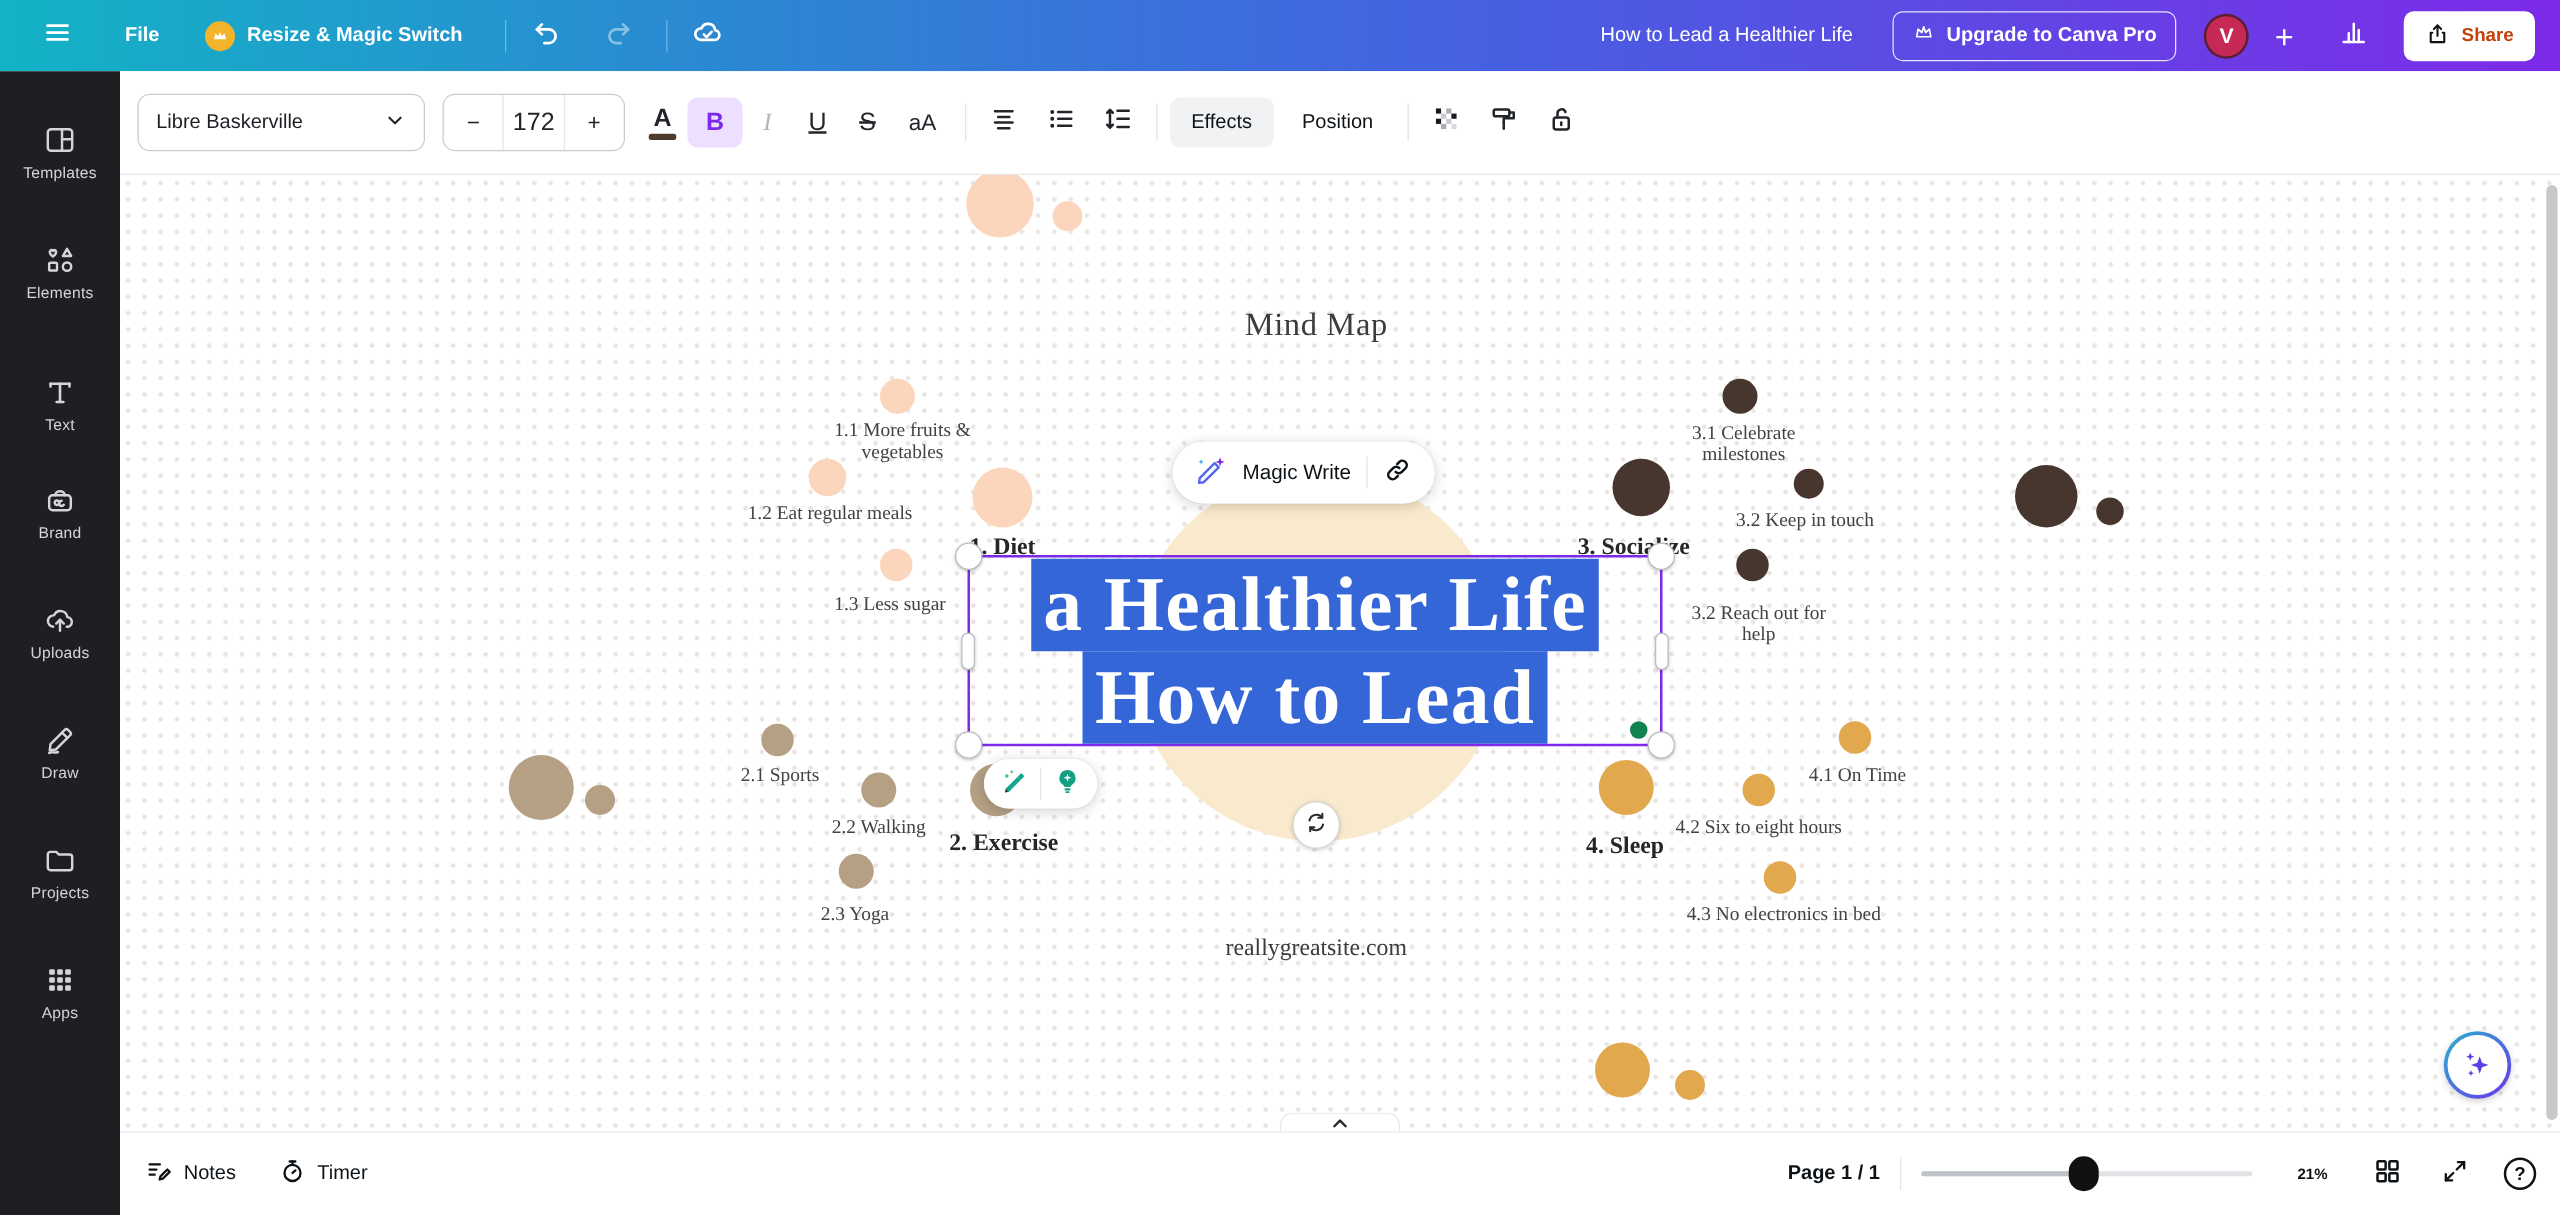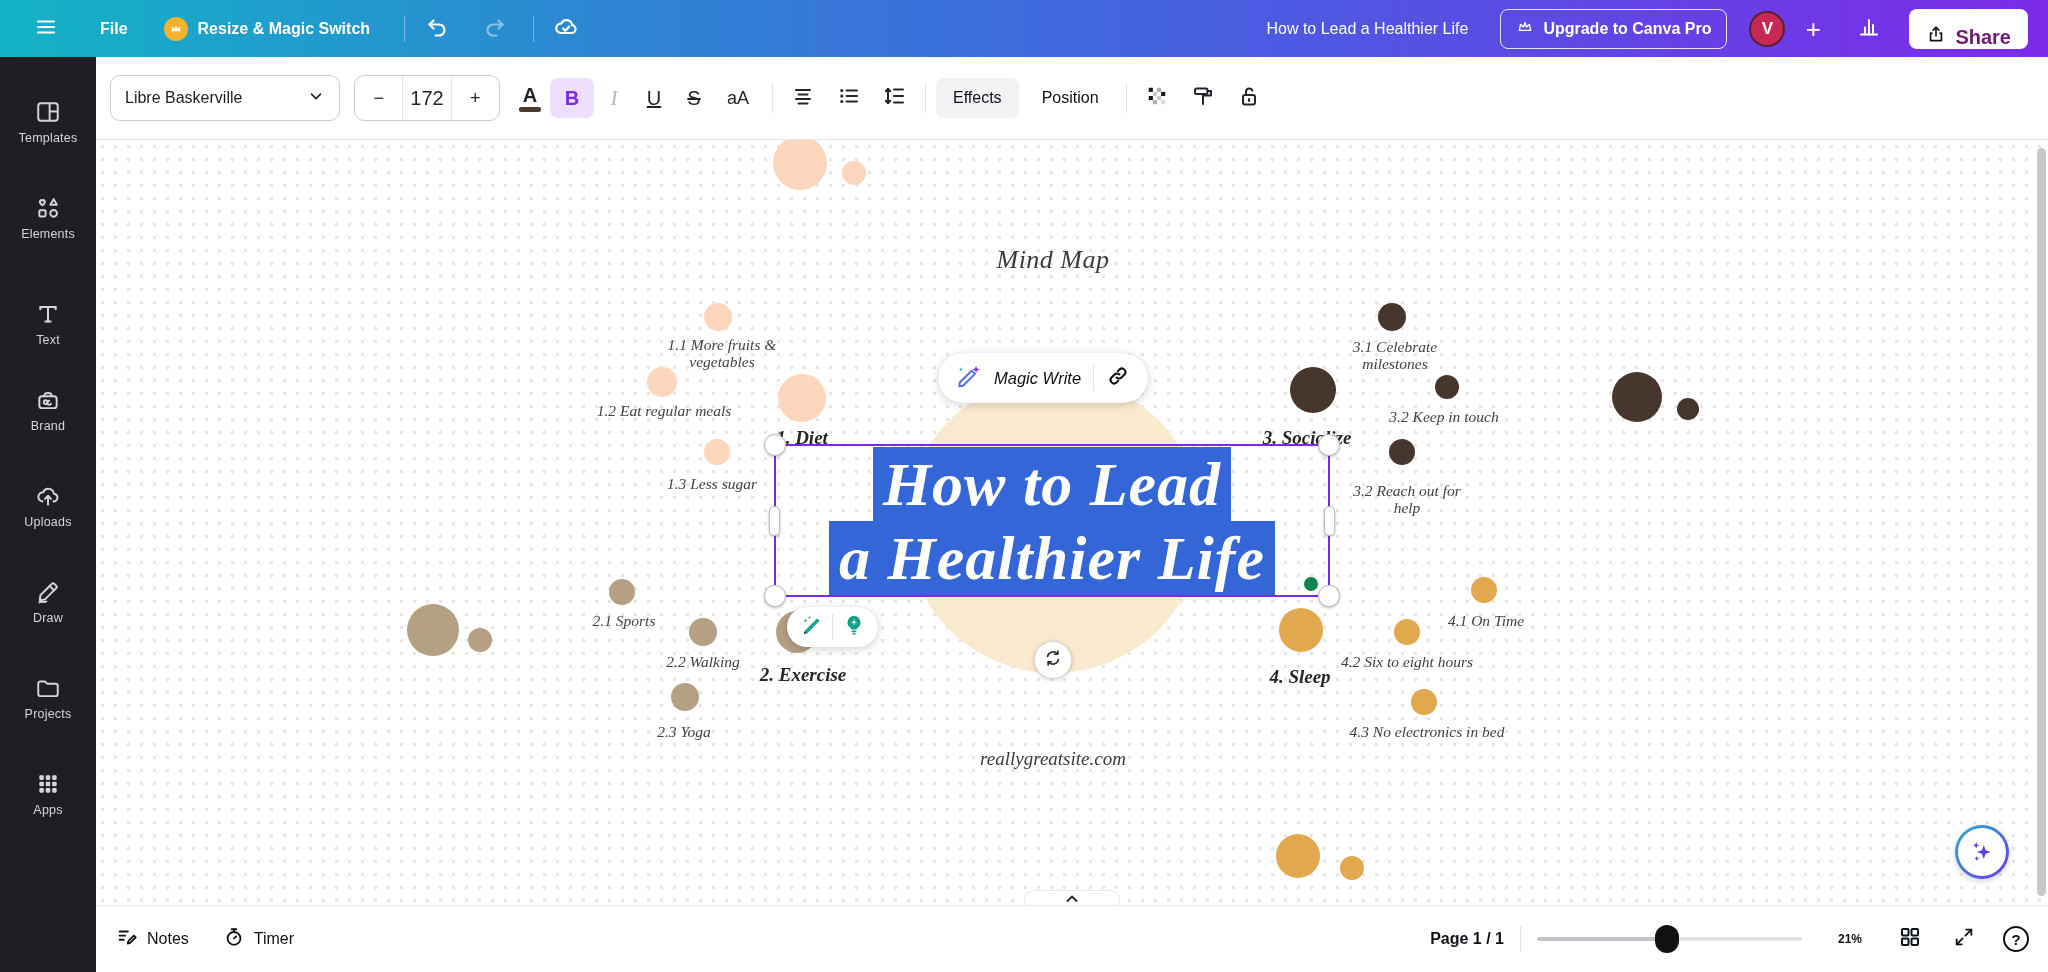--- a/index.html
+++ b/index.html
@@ -16,22 +16,22 @@
   .tb-label { font-size:16px; font-weight:700; color:#fff; }
   .tb-divider { width:1px; height:26px; background:rgba(255,255,255,.35); flex:none; }
   .crown-badge { width:24px; height:24px; border-radius:50%; background:#f3b32c;
     display:flex; align-items:center; justify-content:center; flex:none; }
   .doc-title { font-size:16px; font-weight:500; white-space:nowrap; }
   .upgrade-btn { height:40px; border:1.5px solid rgba(255,255,255,.85); border-radius:8px;
     display:flex; align-items:center; gap:9px; padding:0 15px; font-size:16px; font-weight:700; cursor:pointer;}
   .avatar { width:36px; height:36px; border-radius:50%; background:#c62a54;
     border:2px solid rgba(45,25,40,.7); color:#fff; font-size:17px; font-weight:700;
     display:flex; align-items:center; justify-content:center; }
-  .share-btn { height:40px; background:#fff; border-radius:8px; color:#701a75;
-    display:flex; align-items:flex-end; gap:9px; padding:0 17px; font-size:20px; font-weight:700; cursor:pointer;}
+  .share-btn { height:40px; background:#fff; border-radius:8px; color:#c2410c;
+    display:flex; align-items:center; gap:9px; padding:0 17px; font-size:15px; font-weight:700; cursor:pointer;}
 
   
   .sidebar { position:absolute; left:0; top:57px; width:96px; height:915px; background:#1e1f22; }
   .side-item { position:absolute; left:0; width:96px; display:flex; flex-direction:column;
     align-items:center; gap:6px; color:#d4d5d8; cursor:pointer; }
   .side-label { font-size:12.5px; letter-spacing:.2px; }
   .side-icon svg { display:block; }
 
   
   .toolbar { position:absolute; left:96px; top:57px; width:1952px; height:83px; background:#fff;
@@ -49,21 +49,21 @@
   .fmt-btn.bold-active { background:#ecdfff; color:#7d2ae8; font-weight:700; width:44px;}
   .italic-dim { color:#b2b5ba; font-style:italic; font-family:"Liberation Serif",serif; }
   .tbar-divider { width:1px; height:30px; background:#e3e4e7; margin:0 10px; flex:none;}
   .pill-btn { height:40px; border-radius:8px; padding:0 17px; display:flex; align-items:center;
     font-size:16px; color:#0d1216; cursor:pointer; flex:none;}
   .pill-btn.shaded { background:#f1f2f4; }
 
   
   .canvas { position:absolute; left:96px; top:140px; width:1952px; height:765px; background:#fff;
     background-image:radial-gradient(circle,#e8e4e1 1.6px,transparent 1.9px);
-    background-size:13px 13px; overflow:hidden;font-style:italic; }
+    background-size:13px 13px; overflow:hidden; }
   .circle { position:absolute; border-radius:50%; }
   .mm-label { position:absolute; transform:translateX(-50%); text-align:center;
     font-family:"Liberation Serif","DejaVu Serif",serif; color:#424242; white-space:pre-line; z-index:2;}
   .mm-label.small { font-size:15.5px; line-height:17px; }
   .mm-label.section { font-size:19px; font-weight:700; color:#262626; }
   .mm-label.title { font-size:26px; color:#3c3c3c; letter-spacing:.5px; }
   .mm-label.site { font-size:19px; color:#3c3c3c; }
 
   
   .sel-box { position:absolute; left:678px; top:304px; width:556px; height:153px;
@@ -429,22 +429,22 @@
         <div class="mm-label small" style="left: 588px; top: 583px;">2.3 Yoga</div>
         <div class="mm-label section" style="left: 707px; top: 524px;">2. Exercise</div>
         <div class="mm-label section" style="left: 1204px; top: 526px;">4. Sleep</div>
         <div class="mm-label small" style="left: 1390px; top: 472px;">4.1 On Time</div>
         <div class="mm-label small" style="left: 1311px; top: 513px;">4.2 Six to eight hours</div>
         <div class="mm-label small" style="left: 1331px; top: 583px;">4.3 No electronics in bed</div>
         <div class="mm-label site" style="left: 957px; top: 608px;">reallygreatsite.com</div>
       </div>
 
     <div class="sel-box">
+      <span class="sel-line">a Healthier Life</span>
       <span class="sel-line">How to Lead</span>
-      <span class="sel-line">a Healthier Life</span>
       <div class="handle" style="left:-12px;top:-12px"></div>
       <div class="handle" style="right:-12px;top:-12px"></div>
       <div class="handle" style="left:-12px;bottom:-12px"></div>
       <div class="handle" style="right:-12px;bottom:-12px"></div>
       <div class="handle pill" style="left:-7px;top:50%;margin-top:-15px"></div>
       <div class="handle pill" style="right:-7px;top:50%;margin-top:-15px"></div>
       <div class="caret-dot" style="right:10px;bottom:4px"></div>
     </div>
 
     <div class="float-pill mw-bar">

